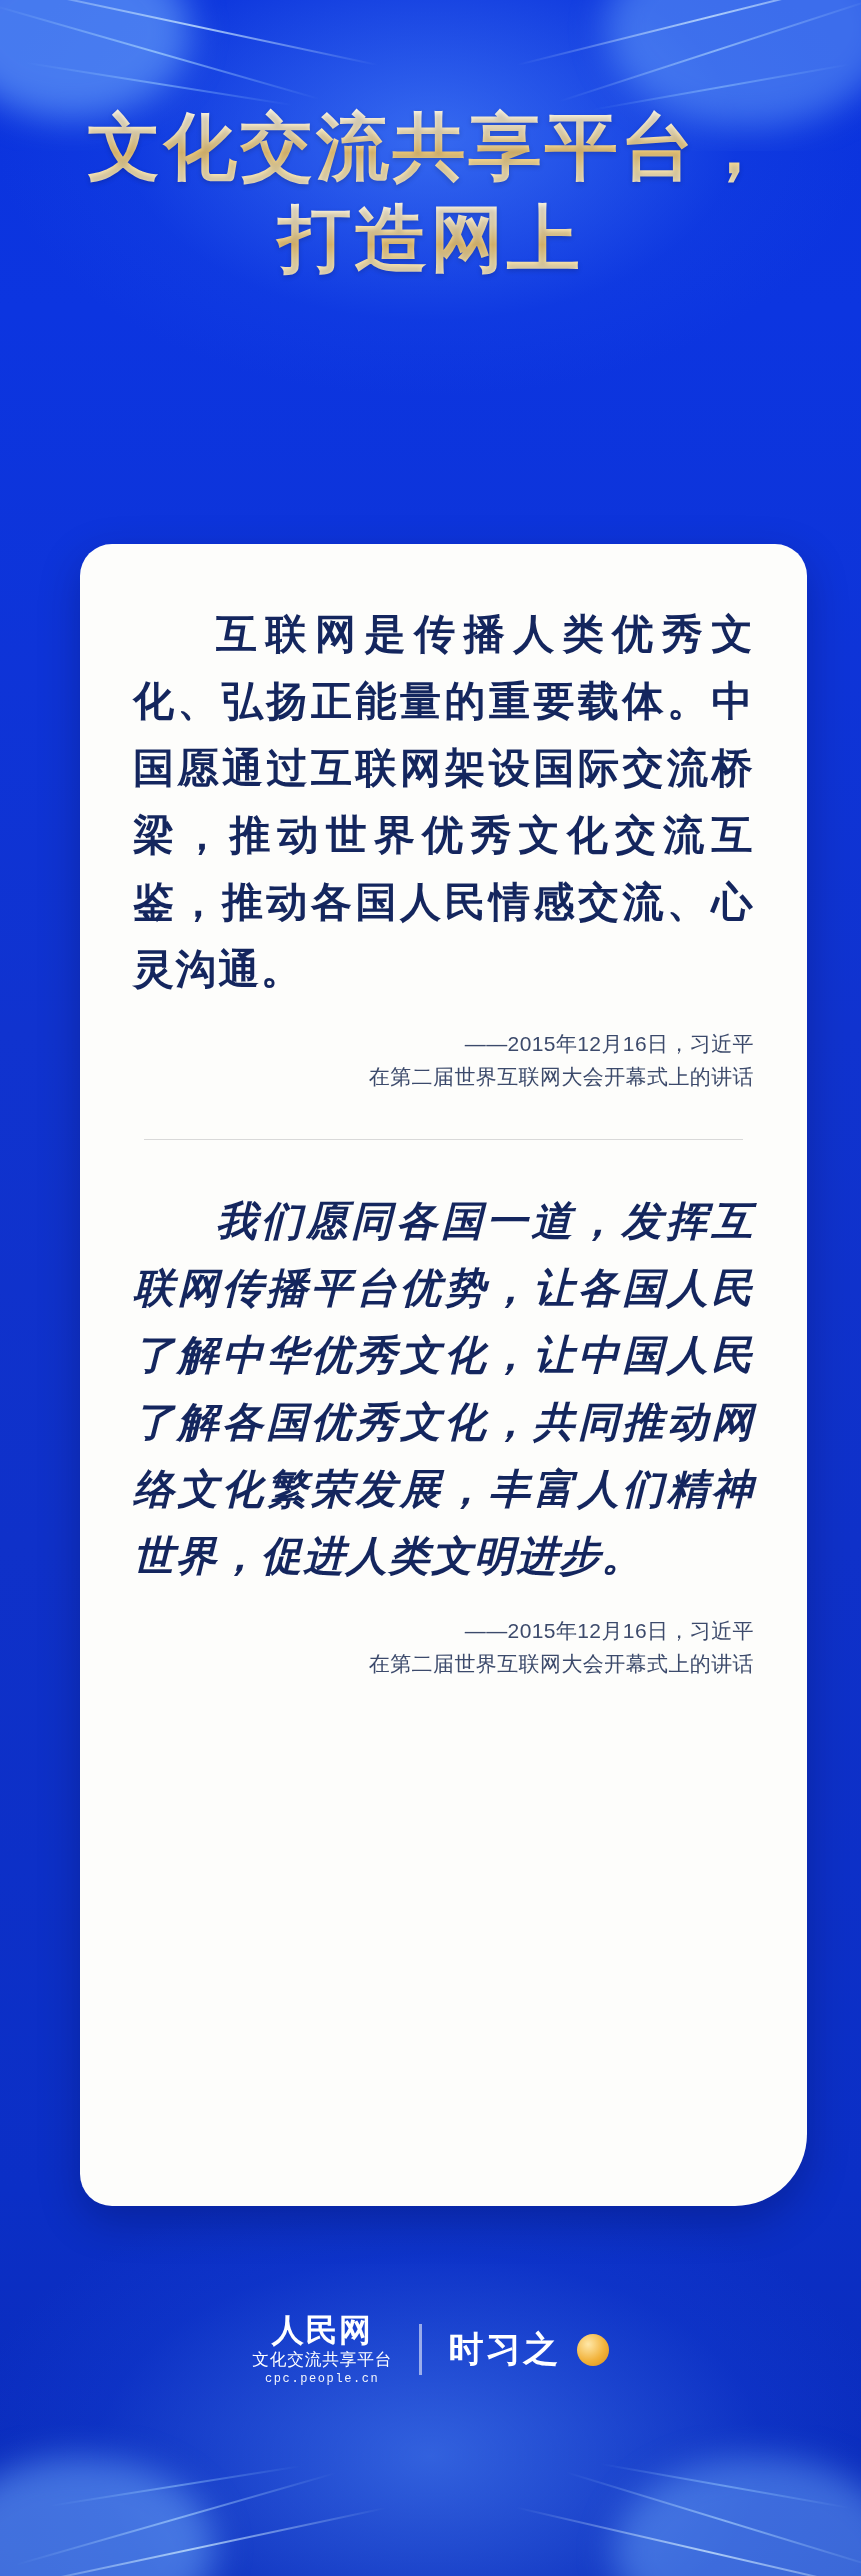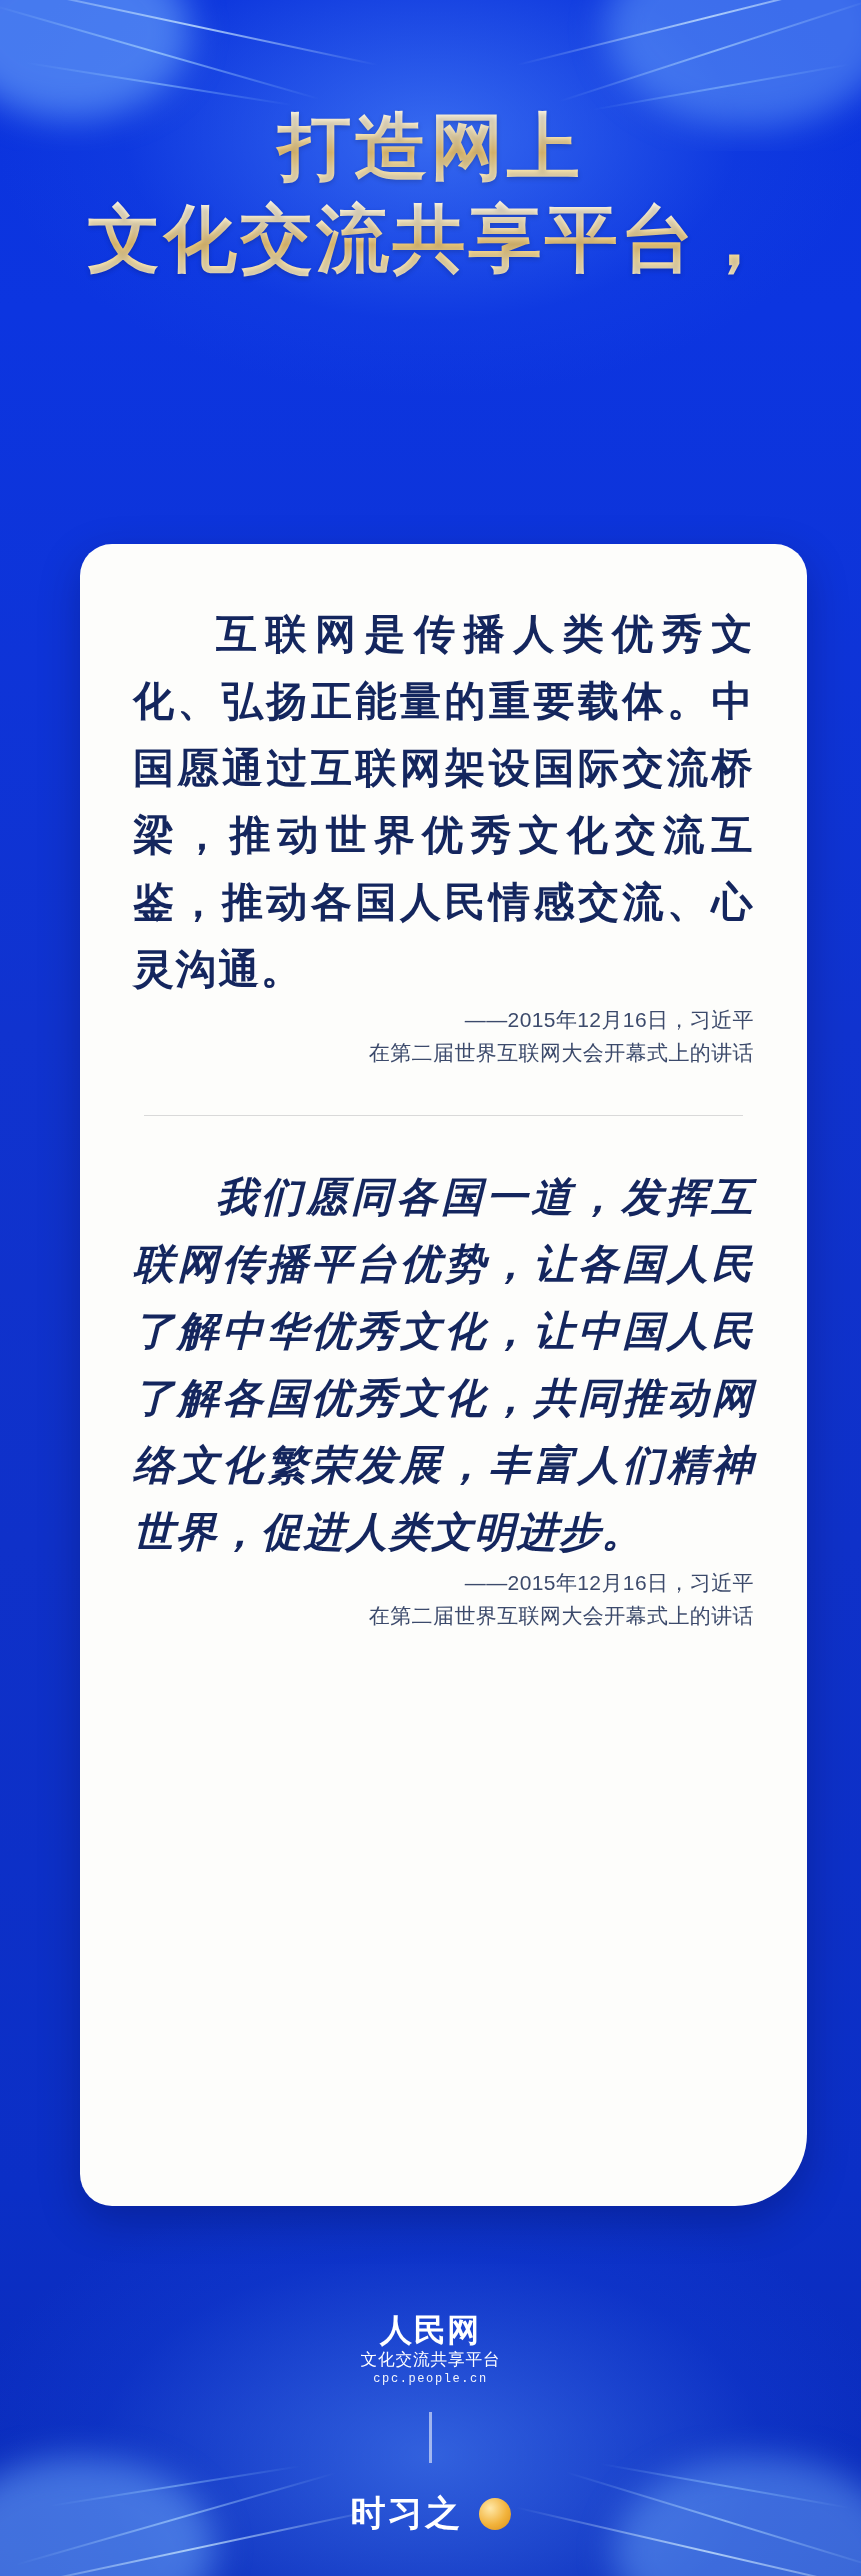--- a/index.html
+++ b/index.html
@@ -79,20 +79,21 @@
     font-family: "Liberation Serif", serif;
     font-size: 41px;
     line-height: 67px;
     color: #14265e;
     font-weight: bold;
     text-align: justify;
     text-indent: 83px;
     letter-spacing: 1.6px;
   }
   .attrib {
+    margin-top: 24px;
     text-align: right;
     font-family: "Liberation Sans", sans-serif;
     font-size: 21px;
     line-height: 33px;
     color: #3c4a6b;
     letter-spacing: 0.4px;
   }
   .divider {
     margin: 46px 11px 48px 11px;
     height: 0.8px;
@@ -101,21 +102,20 @@
   .quote-block.second .quote-text { margin-top: 1.6px; font-style: italic; }
   
   .footer {
     position: absolute;
     left: 0; width: 861px;
     top: 2314px;
     display: flex;
     align-items: center;
     justify-content: center;
     gap: 27px;
-    flex-direction: column;
   }
   .logo-people {
     display: flex;
     flex-direction: column;
     align-items: center;
     color: #ffffff;
     line-height: 1;
   }
   .logo-people .cn {
     font-family: "Liberation Serif", serif;
@@ -169,22 +169,22 @@
     <div class="glowball" style="left:606px; top:-72px; width:287px; height:199px; background:rgba(120,180,255,0.45);"></div>
     <div class="streak" style="left:-32px; top:21px; width:415px; transform:rotate(12deg); background:linear-gradient(90deg, rgba(255,255,255,0) 0%, rgba(200,230,255,0.95) 55%, rgba(255,255,255,0) 100%);"></div>
     <div class="streak" style="left:-16px; top:51px; width:343px; transform:rotate(16deg); background:linear-gradient(90deg, rgba(255,255,255,0) 0%, rgba(170,215,255,0.8) 50%, rgba(255,255,255,0) 100%);"></div>
     <div class="streak" style="left:24px; top:83px; width:271px; transform:rotate(9deg); background:linear-gradient(90deg, rgba(255,255,255,0) 0%, rgba(150,200,255,0.65) 50%, rgba(255,255,255,0) 100%);"></div>
     <div class="streak" style="left:510px; top:14.4px; width:415px; transform:rotate(-14deg); background:linear-gradient(90deg, rgba(255,255,255,0) 0%, rgba(205,232,255,0.9) 48%, rgba(255,255,255,0) 100%);"></div>
     <div class="streak" style="left:550px; top:49px; width:335px; transform:rotate(-18deg); background:linear-gradient(90deg, rgba(255,255,255,0) 0%, rgba(175,215,255,0.75) 50%, rgba(255,255,255,0) 100%);"></div>
     <div class="streak" style="left:590px; top:86px; width:263px; transform:rotate(-10deg); background:linear-gradient(90deg, rgba(255,255,255,0) 0%, rgba(150,200,255,0.6) 50%, rgba(255,255,255,0) 100%);"></div>
   </div>
 
   <div class="title-wrap">
+    <div class="title-line">文化交流共享平台，</div>
     <div class="title-line">打造网上</div>
-    <div class="title-line">文化交流共享平台，</div>
   </div>
 
   <div class="card">
 
     <div class="quote-block first">
       <div class="quote-text">互联网是传播人类优秀文化、弘扬正能量的重要载体。中国愿通过互联网架设国际交流桥梁，推动世界优秀文化交流互鉴，推动各国人民情感交流、心灵沟通。</div>
       <div class="attrib">
         <div>——2015年12月16日，习近平</div>
         <div>在第二届世界互联网大会开幕式上的讲话</div>
       </div>

